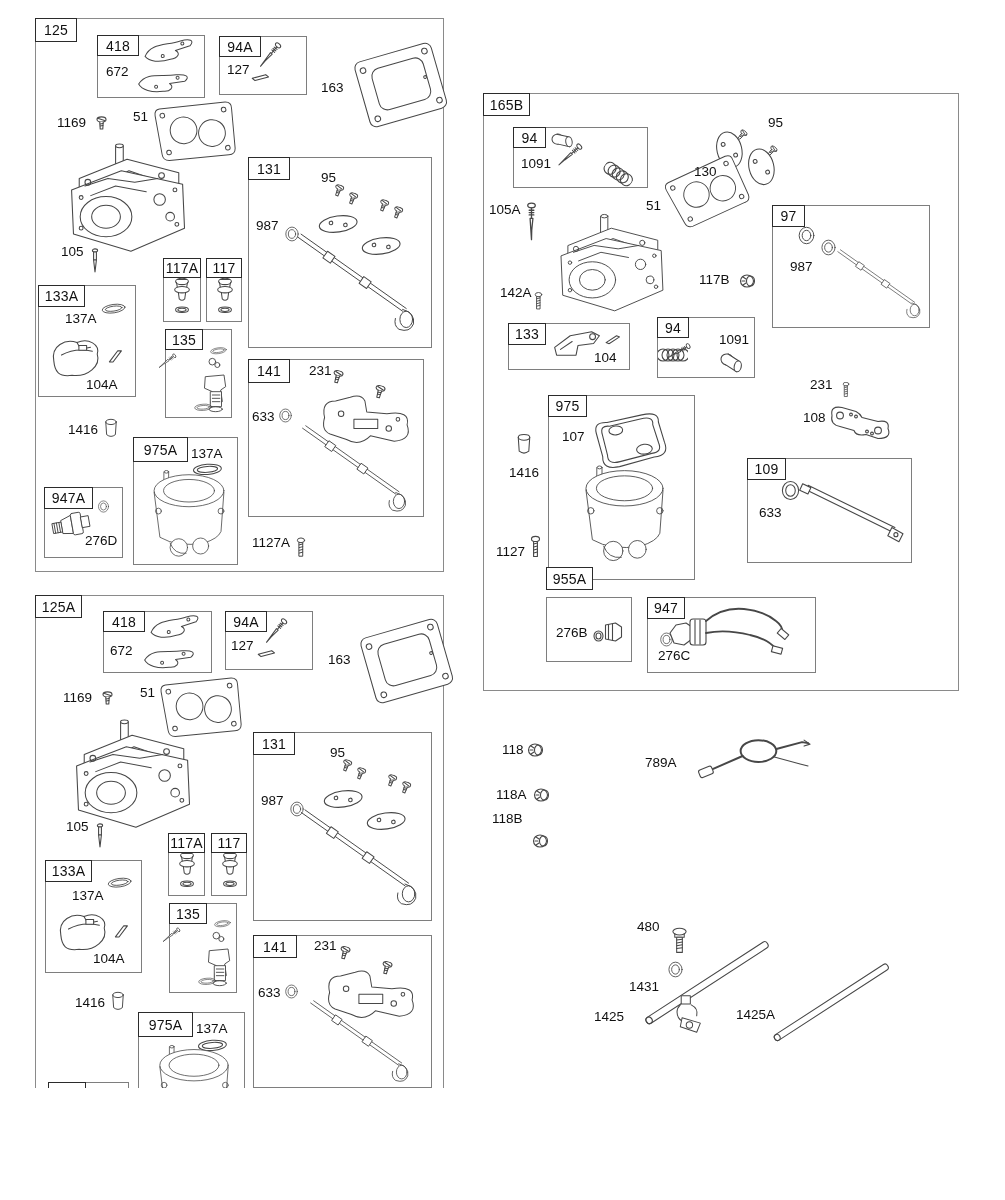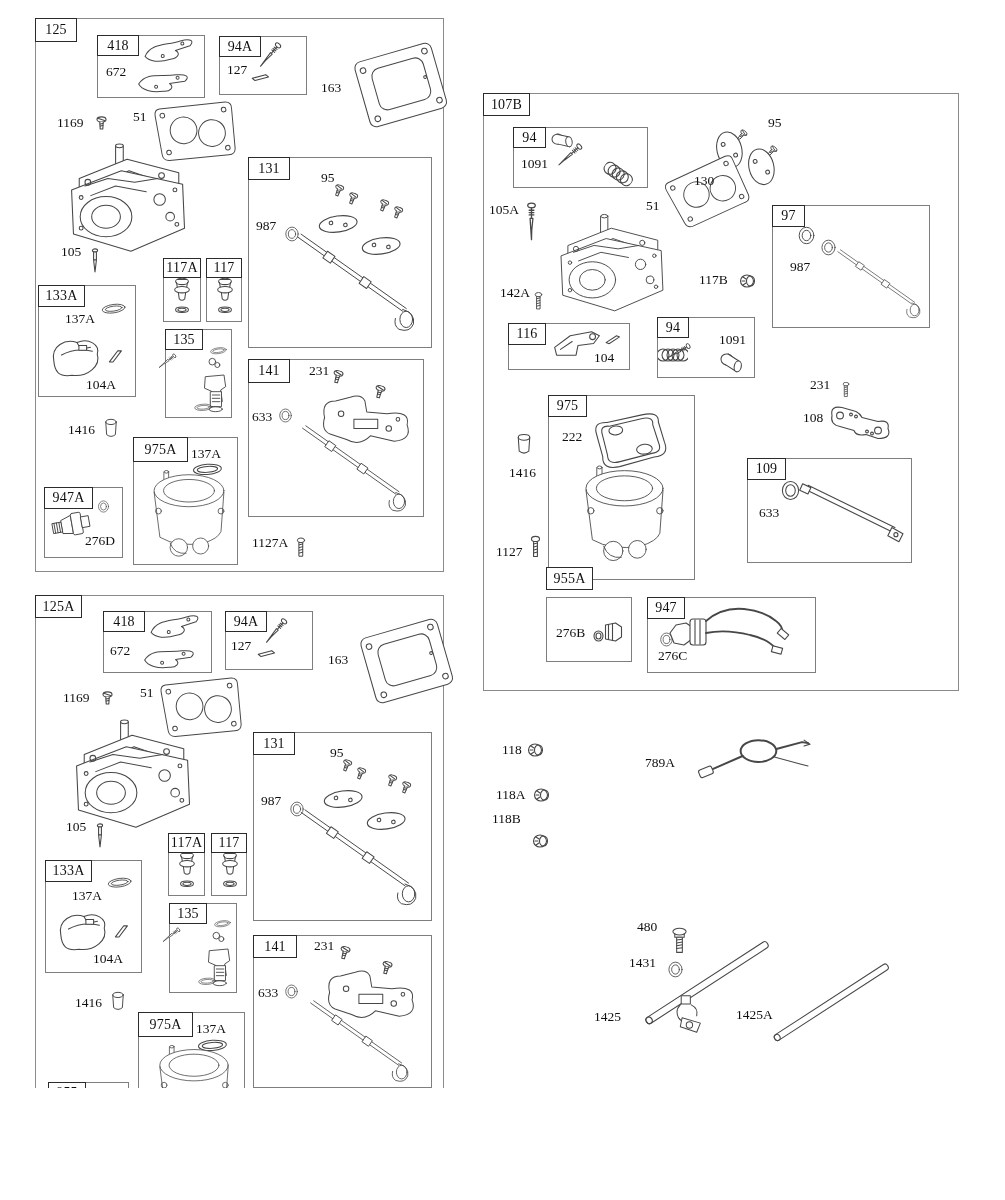--- a/index.html
+++ b/index.html
@@ -1,19 +1,19 @@
 <!DOCTYPE html>
 <html><head>
 <meta charset="utf-8">
 <title>Diagram</title>
 <style>
   * { margin:0; padding:0; box-sizing:border-box; }
   html,body { background:#ffffff; }
   body { font-family:"Liberation Sans","DejaVu Sans",sans-serif; color:#111; }
-  #stage { position:relative; width:1005px; height:1088px; background:#fff; overflow:hidden;font-family:Liberation Serif, serif; }
+  #stage { position:relative; width:1005px; height:1088px; background:#fff; overflow:hidden; }
   .layer { position:absolute; left:0; top:0; width:1005px; height:1200px; }
   .frame { position:absolute; border:1px solid #7e7e7e; }
   .frame.group { border-color:#8a8a8a; }
   .tag {
     position:absolute; border:1px solid #2b2b2b; background:#fff;
     display:flex; align-items:center; justify-content:center;
     font-size:14px; color:#101010; letter-spacing:0.2px; z-index:30;
   }
   .lbl {
     position:absolute; font-size:13.5px; color:#101010; white-space:nowrap;
@@ -668,24 +668,24 @@
       <div class="tag" style="left: 103px; top: 611px; width: 42px; height: 21px;">418</div>
       <div class="tag" style="left: 225px; top: 611px; width: 42px; height: 21px;">94A</div>
       <div class="tag" style="left: 253px; top: 732px; width: 42px; height: 23px;">131</div>
       <div class="tag" style="left: 168px; top: 833px; width: 37px; height: 20px;">117A</div>
       <div class="tag" style="left: 211px; top: 833px; width: 36px; height: 20px;">117</div>
       <div class="tag" style="left: 45px; top: 860px; width: 47px; height: 22px;">133A</div>
       <div class="tag" style="left: 169px; top: 903px; width: 38px; height: 21px;">135</div>
       <div class="tag" style="left: 253px; top: 935px; width: 44px; height: 23px;">141</div>
       <div class="tag" style="left: 138px; top: 1012px; width: 55px; height: 25px;">975A</div>
       <div class="tag" style="left: 48px; top: 1082px; width: 38px; height: 21px;">955</div>
-      <div class="tag" style="left: 483px; top: 93px; width: 47px; height: 23px;">107B</div>
+      <div class="tag" style="left: 483px; top: 93px; width: 47px; height: 23px;">165B</div>
       <div class="tag" style="left: 513px; top: 127px; width: 33px; height: 21px;">94</div>
       <div class="tag" style="left: 772px; top: 205px; width: 33px; height: 22px;">97</div>
-      <div class="tag" style="left: 508px; top: 323px; width: 38px; height: 22px;">116</div>
+      <div class="tag" style="left: 508px; top: 323px; width: 38px; height: 22px;">133</div>
       <div class="tag" style="left: 657px; top: 317px; width: 32px; height: 21px;">94</div>
       <div class="tag" style="left: 548px; top: 395px; width: 39px; height: 22px;">975</div>
       <div class="tag" style="left: 747px; top: 458px; width: 39px; height: 22px;">109</div>
       <div class="tag" style="left: 546px; top: 567px; width: 47px; height: 23px;">955A</div>
       <div class="tag" style="left: 647px; top: 597px; width: 38px; height: 22px;">947</div>
     </div>
   <div id="labels-layer" class="layer">
       <div class="lbl" style="left: 106px; top: 65px;">672</div>
       <div class="lbl" style="left: 227px; top: 63px;">127</div>
       <div class="lbl" style="left: 321px; top: 81px;">163</div>
@@ -713,38 +713,38 @@
       <div class="lbl" style="left: 72px; top: 889px;">137A</div>
       <div class="lbl" style="left: 93px; top: 952px;">104A</div>
       <div class="lbl" style="left: 314px; top: 939px;">231</div>
       <div class="lbl" style="left: 258px; top: 986px;">633</div>
       <div class="lbl" style="left: 75px; top: 996px;">1416</div>
       <div class="lbl" style="left: 196px; top: 1022px;">137A</div>
       <div class="lbl" style="left: 58px; top: 1106px;">276D</div>
       <div class="lbl" style="left: 257px; top: 1106px;">1127A</div>
       <div class="lbl" style="left: 521px; top: 157px;">1091</div>
       <div class="lbl" style="left: 768px; top: 116px;">95</div>
-      <div class="lbl" style="left: 694px; top: 174px;">130</div>
+      <div class="lbl" style="left: 694px; top: 165px;">130</div>
       <div class="lbl" style="left: 646px; top: 199px;">51</div>
       <div class="lbl" style="left: 489px; top: 203px;">105A</div>
       <div class="lbl" style="left: 500px; top: 286px;">142A</div>
       <div class="lbl" style="left: 699px; top: 273px;">117B</div>
       <div class="lbl" style="left: 790px; top: 260px;">987</div>
       <div class="lbl" style="left: 594px; top: 351px;">104</div>
       <div class="lbl" style="left: 719px; top: 333px;">1091</div>
       <div class="lbl" style="left: 810px; top: 378px;">231</div>
       <div class="lbl" style="left: 803px; top: 411px;">108</div>
-      <div class="lbl" style="left: 562px; top: 430px;">222</div>
+      <div class="lbl" style="left: 562px; top: 430px;">107</div>
       <div class="lbl" style="left: 509px; top: 466px;">1416</div>
       <div class="lbl" style="left: 496px; top: 545px;">1127</div>
       <div class="lbl" style="left: 759px; top: 506px;">633</div>
       <div class="lbl" style="left: 556px; top: 626px;">276B</div>
       <div class="lbl" style="left: 658px; top: 649px;">276C</div>
       <div class="lbl" style="left: 502px; top: 743px;">118</div>
       <div class="lbl" style="left: 645px; top: 756px;">789A</div>
       <div class="lbl" style="left: 496px; top: 788px;">118A</div>
       <div class="lbl" style="left: 492px; top: 812px;">118B</div>
       <div class="lbl" style="left: 637px; top: 920px;">480</div>
-      <div class="lbl" style="left: 629px; top: 956px;">1431</div>
+      <div class="lbl" style="left: 629px; top: 980px;">1431</div>
       <div class="lbl" style="left: 594px; top: 1010px;">1425</div>
       <div class="lbl" style="left: 736px; top: 1008px;">1425A</div>
     </div>
 </div>
 
 </body></html>

